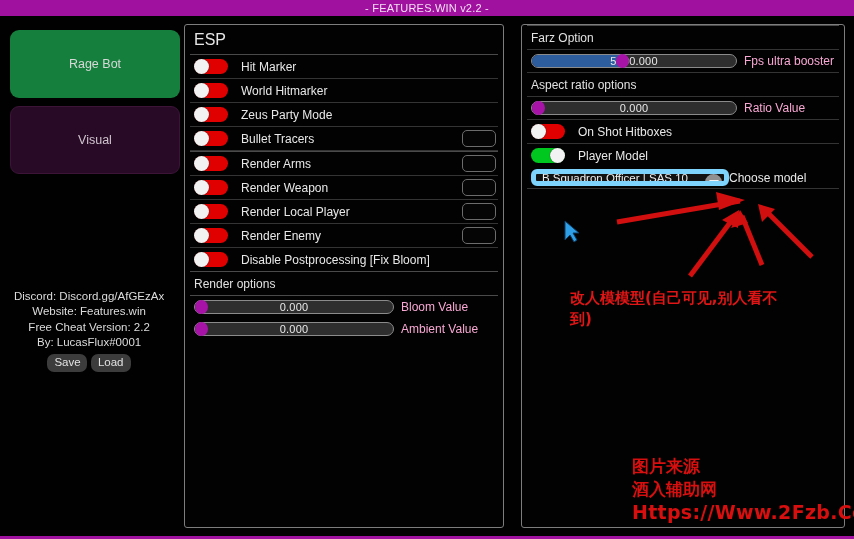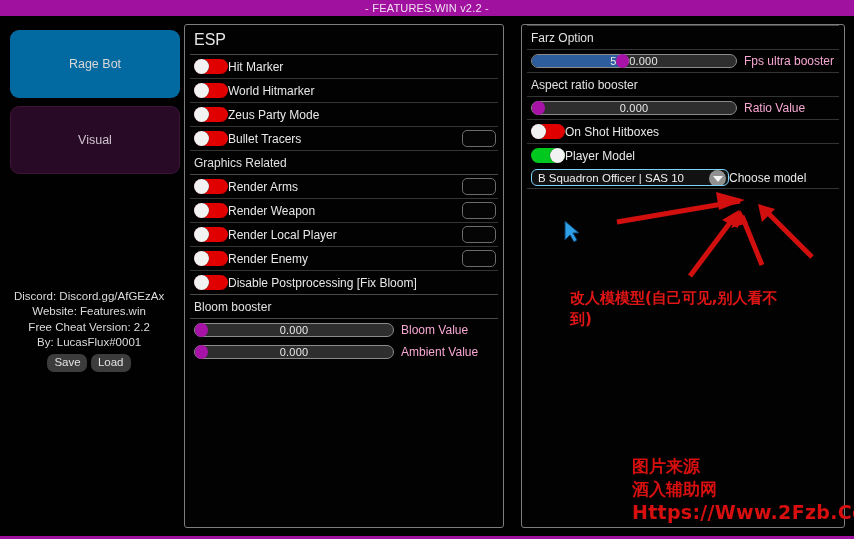--- a/index.html
+++ b/index.html
@@ -45,21 +45,21 @@
   .tab-btn {
     height: 68px;
     border-radius: 9px;
     display: flex; align-items: center; justify-content: center;
     color: #d8d8d8;
     font-size: 12.5px;
     margin-bottom: 8px;
     border: 1px solid transparent;
     user-select: none;
   }
-  .tab-btn.inactive { background: #0369a1; }
+  .tab-btn.inactive { background: #15803d; }
   .tab-btn.active   { background: #280a26; border: 1px solid #3b1438; color: #cfc4ce; }
 
   .sidebar-info {
     position: absolute;
     left: 8px; top: 265px;
     color: #dcdcdc;
     font-size: 11.5px;
     line-height: 15.3px;
     text-align: center;
   }
@@ -102,20 +102,21 @@
   
   .row {
     display: flex; align-items: center;
     height: 23px;
     padding: 0 6px 0 9px;
     position: relative;
   }
   .row .label {
     color: #e8e8e8;
     font-size: 12px;
+    margin-left: 13px;
     white-space: nowrap;
   }
   .toggle {
     width: 34px; height: 15px;
     border-radius: 8px;
     position: relative;
     flex: 0 0 34px;
   }
   .toggle.off { background: #e00000; }
   .toggle.on  { background: #00c81e; }
@@ -182,21 +183,21 @@
 
   
   .dropdown-row {
     display: flex; align-items: center;
     padding: 2px 6px 2px 9px;
     height: 21px;
   }
   .dropdown {
     position: relative;
     width: 198px; height: 17px;
-    border: 1px solid #7dd3fc;
+    border: 5px solid #7dd3fc;
     border-radius: 6px;
     background: #121212;
     display: flex; align-items: center;
     padding: 0 22px 0 6px;
     overflow: hidden;
   }
   .dropdown .dd-text {
     color: #ededed;
     font-size: 11.5px;
     white-space: nowrap;
@@ -309,21 +310,20 @@
 
       <div class="row">
         <div class="toggle off">
             <div class="knob"></div>
           </div>
         <div class="label">Bullet Tracers</div>
         <div class="keybox"></div>
       </div>
       <div class="sep dim"></div>
 
-      <div class="section-label">Graphics Related</div>
       <div class="sep"></div>
 
       <div class="row">
         <div class="toggle off">
             <div class="knob"></div>
           </div>
         <div class="label">Render Arms</div>
         <div class="keybox"></div>
       </div>
       <div class="sep dim"></div>
@@ -356,21 +356,21 @@
       <div class="sep dim"></div>
 
       <div class="row">
         <div class="toggle off">
             <div class="knob"></div>
           </div>
         <div class="label">Disable Postprocessing [Fix Bloom]</div>
       </div>
       <div class="sep"></div>
 
-      <div class="section-label">Bloom booster</div>
+      <div class="section-label">Render options</div>
       <div class="sep"></div>
 
       <div class="slider-row">
         <div class="slider" style="width:200px">
           <div class="fill" style="width:0%"></div>
           <div class="value">0.000</div>
           <div class="handle" style="left:0px"></div>
         </div>
         <div class="slider-caption">Bloom Value</div>
       </div>
@@ -394,21 +394,21 @@
       <div class="slider-row">
         <div class="slider" style="width:206px">
           <div class="fill" style="width:44%"></div>
           <div class="value">5000.000</div>
           <div class="handle" style="left:calc(44% - 6px)"></div>
         </div>
         <div class="slider-caption">Fps ultra booster</div>
       </div>
       <div class="sep dim"></div>
 
-      <div class="section-label">Aspect ratio booster</div>
+      <div class="section-label">Aspect ratio options</div>
       <div class="sep dim"></div>
 
       <div class="slider-row">
         <div class="slider" style="width:206px">
           <div class="fill" style="width:0%"></div>
           <div class="value">0.000</div>
           <div class="handle" style="left:0px"></div>
         </div>
         <div class="slider-caption">Ratio Value</div>
       </div>

